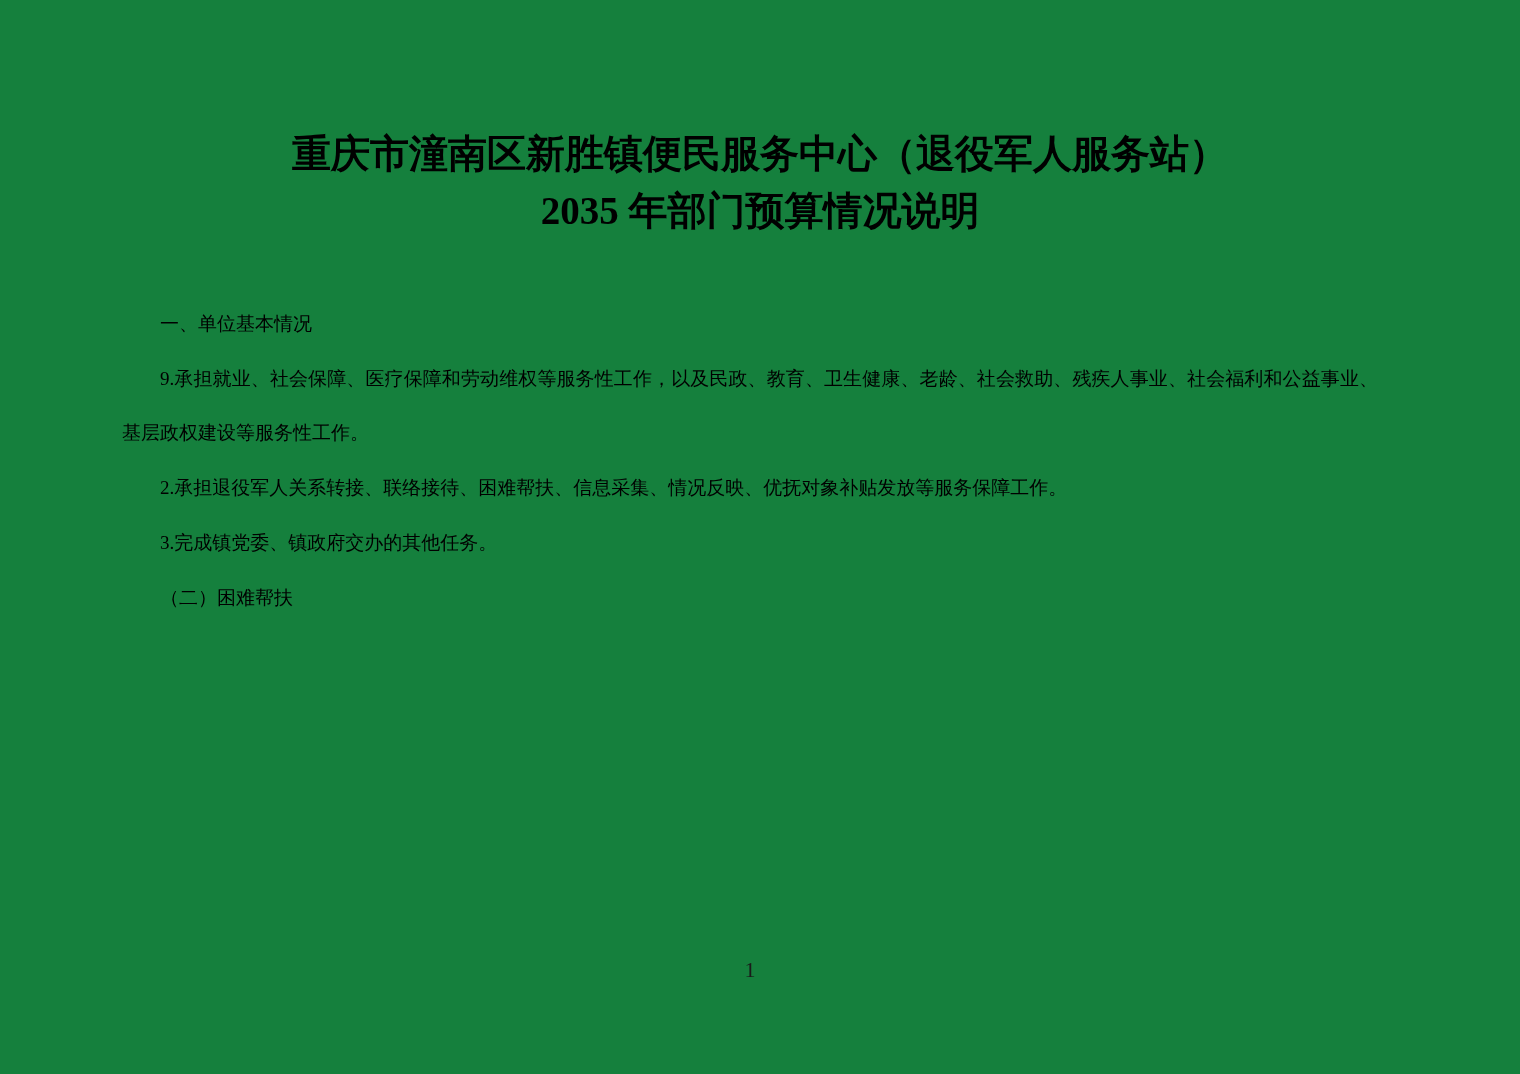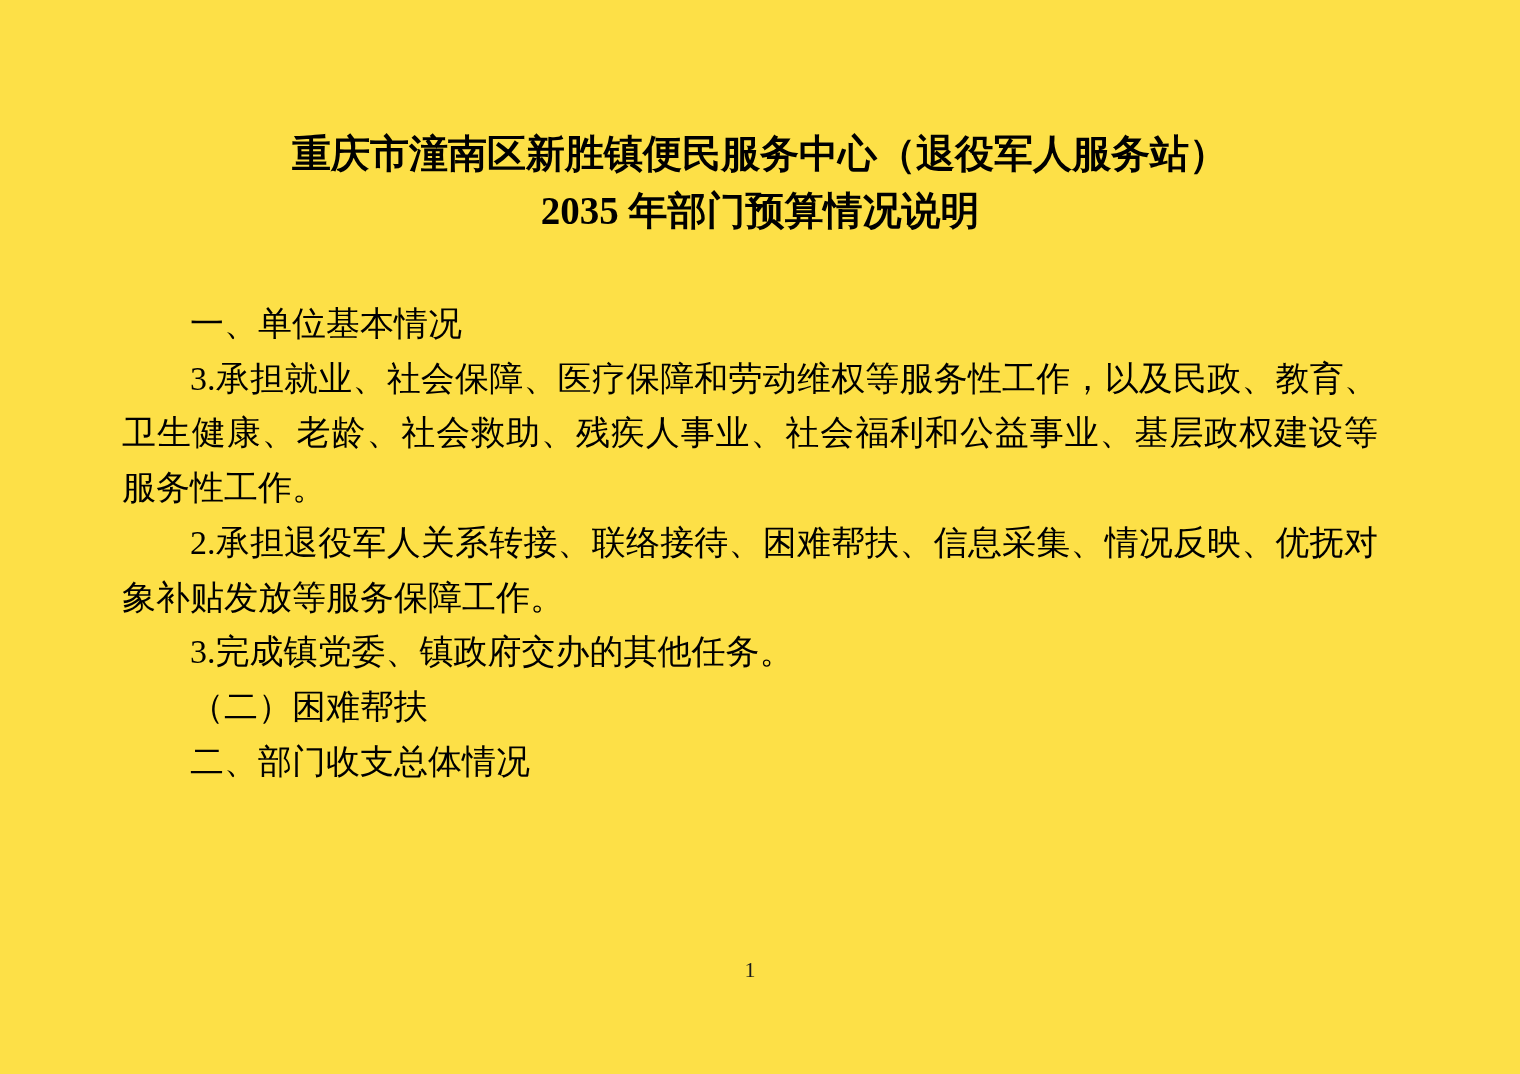--- a/index.html
+++ b/index.html
@@ -9,41 +9,41 @@
   body {
     width: 1520px;
     height: 1074px;
     background: #ffffff;
     overflow: hidden;
   }
   .page {
     position: relative;
     width: 1520px;
     height: 1074px;
-    background: #fde047;
+    background: #15803d;
     color: #000000;
     font-family: "Liberation Serif", "DejaVu Serif", serif;
   }
   .doc-title {
     margin: 0;
     padding: 125px 0 0 0;
     text-align: center;
     font-size: 39px;
     font-weight: bold;
     line-height: 57px;
     color: #000000;
   }
   .title-line {
     display: block;
     white-space: nowrap;
   }
   .doc-body {
     margin: 58px 0 0 122px;
     width: 1256px;
-    font-size: 34px;
+    font-size: 19px;
     line-height: 54.7px;
     text-align: justify;
     text-justify: inter-character;
     color: #000000;
   }
   .para {
     margin: 0;
     padding: 0;
     text-indent: 2em;
   }
@@ -62,22 +62,21 @@
 
 <div class="page">
 
   <h1 class="doc-title">
     <span class="title-line">重庆市潼南区新胜镇便民服务中心（退役军人服务站）</span>
     <span class="title-line">2035 年部门预算情况说明</span>
   </h1>
 
   <div class="doc-body">
     <p class="para">一、单位基本情况</p>
-    <p class="para">3.承担就业、社会保障、医疗保障和劳动维权等服务性工作，以及民政、教育、卫生健康、老龄、社会救助、残疾人事业、社会福利和公益事业、基层政权建设等服务性工作。</p>
+    <p class="para">9.承担就业、社会保障、医疗保障和劳动维权等服务性工作，以及民政、教育、卫生健康、老龄、社会救助、残疾人事业、社会福利和公益事业、基层政权建设等服务性工作。</p>
     <p class="para">2.承担退役军人关系转接、联络接待、困难帮扶、信息采集、情况反映、优抚对象补贴发放等服务保障工作。</p>
     <p class="para">3.完成镇党委、镇政府交办的其他任务。</p>
     <p class="para">（二）困难帮扶</p>
-    <p class="para">二、部门收支总体情况</p>
   </div>
 
   <div class="page-footer">1</div>
 
 </div>
 
 </body></html>

